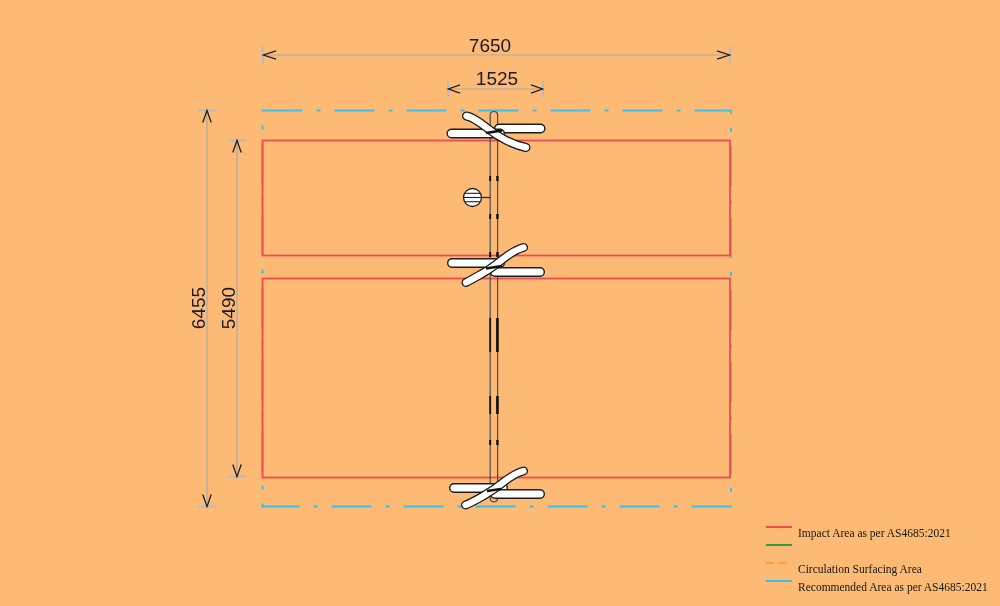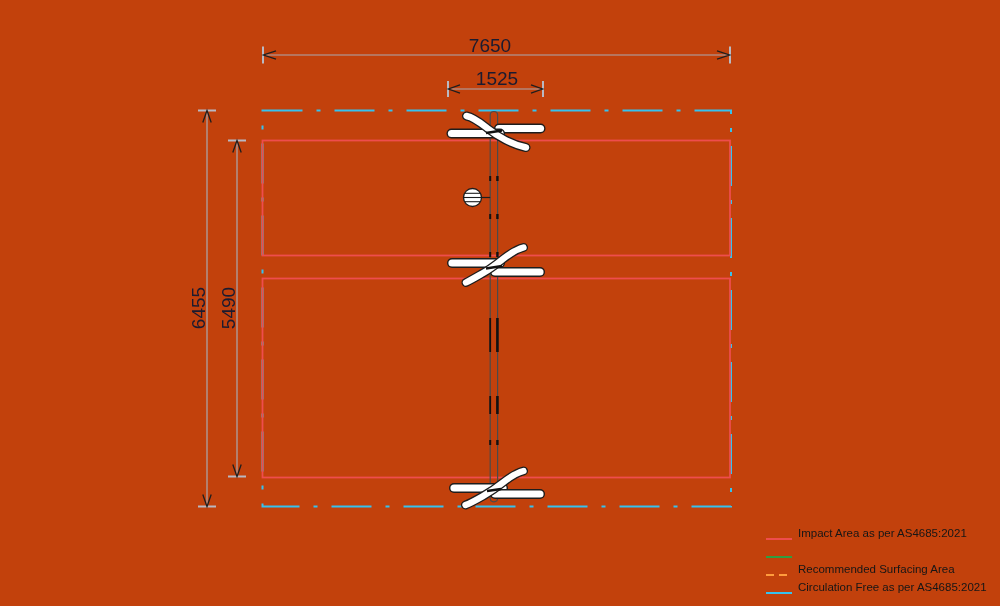--- a/index.html
+++ b/index.html
@@ -1,28 +1,28 @@
 <!DOCTYPE html>
 <html><head>
 <meta charset="utf-8">
 <style>
   html,body{margin:0;padding:0;background:#ffffff;}
   body{font-family:"Liberation Sans", sans-serif;}
-  .canvas{position:relative;width:1000px;height:606px;background:#c2410c;overflow:hidden;}
+  .canvas{position:relative;width:1000px;height:606px;background:#fdba74;overflow:hidden;}
   .plan-svg{position:absolute;left:0;top:0;}
   .dim-text{font-family:"Liberation Sans", sans-serif;font-size:19px;fill:#1b1b30;}
   .dim-line{stroke:#a9a9b2;stroke-width:1.2;fill:none;}
   .dim-tick{stroke:#b9b9c2;stroke-width:2;fill:none;}
   .dim-arrow{stroke:#1e1e1e;stroke-width:1.3;fill:none;}
   .tube-out{stroke:#1d1d1d;fill:none;stroke-linecap:round;}
   .tube-in{stroke:#ffffff;fill:none;stroke-linecap:round;}
   .pole-line{stroke:#4a4a4a;stroke-width:1.2;fill:none;}
   .pole-mark{stroke:#111111;fill:none;}
   .legend{position:absolute;left:766px;top:524px;width:232px;}
-  .legend-row{display:flex;align-items:flex-end;height:18px;}
+  .legend-row{display:flex;align-items:flex-start;height:18px;font-family:Liberation Serif, serif;}
   .legend-swatch{flex:0 0 26px;margin-right:6px;display:block;}
   .legend-label{font-size:11.5px;color:#161616;white-space:nowrap;line-height:18px;}
 </style>
 </head>
 <body>
 
 <div class="canvas">
 
   <svg class="plan-svg" width="1000" height="606" viewBox="0 0 1000 606">
 
@@ -138,24 +138,24 @@
     <div class="legend-row">
       <svg class="legend-swatch" width="26" height="6">
         <line x1="0" y1="3" x2="26" y2="3" stroke-width="2" stroke="#2f9e41"></line>
       </svg>
     </div>
 
     <div class="legend-row">
       <svg class="legend-swatch" width="26" height="6">
         <line x1="0" y1="3" x2="26" y2="3" stroke-width="2" stroke-dasharray="8 5" stroke="#ff9c3d"></line>
       </svg>
-      <span class="legend-label">Recommended Surfacing Area</span>
+      <span class="legend-label">Circulation Surfacing Area</span>
     </div>
 
     <div class="legend-row">
       <svg class="legend-swatch" width="26" height="6">
         <line x1="0" y1="3" x2="26" y2="3" stroke-width="2" stroke="#35c2ef"></line>
       </svg>
-      <span class="legend-label">Circulation Free as per AS4685:2021</span>
+      <span class="legend-label">Recommended Area as per AS4685:2021</span>
     </div>
 
   </div>
 </div>
 
 </body></html>

